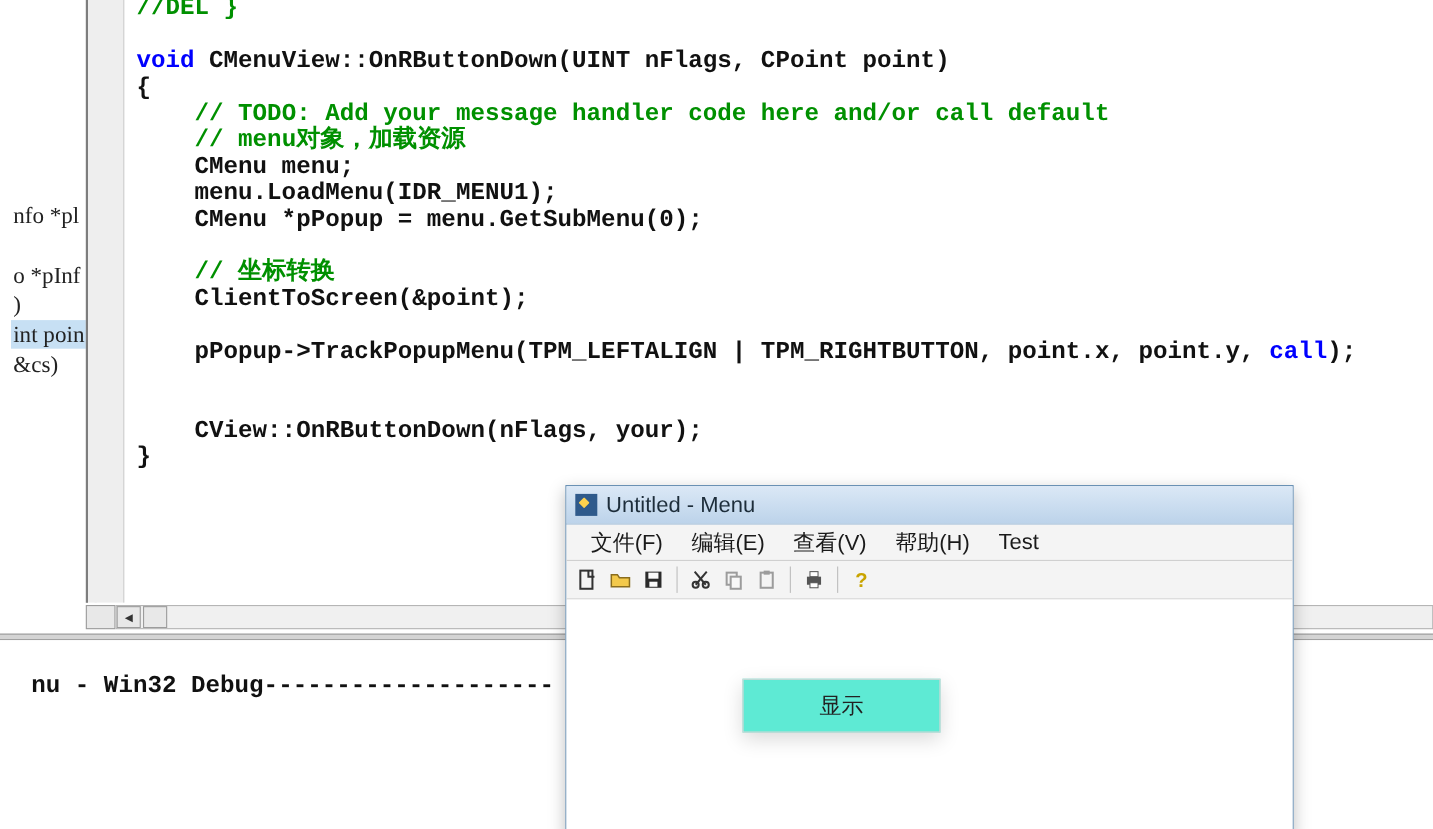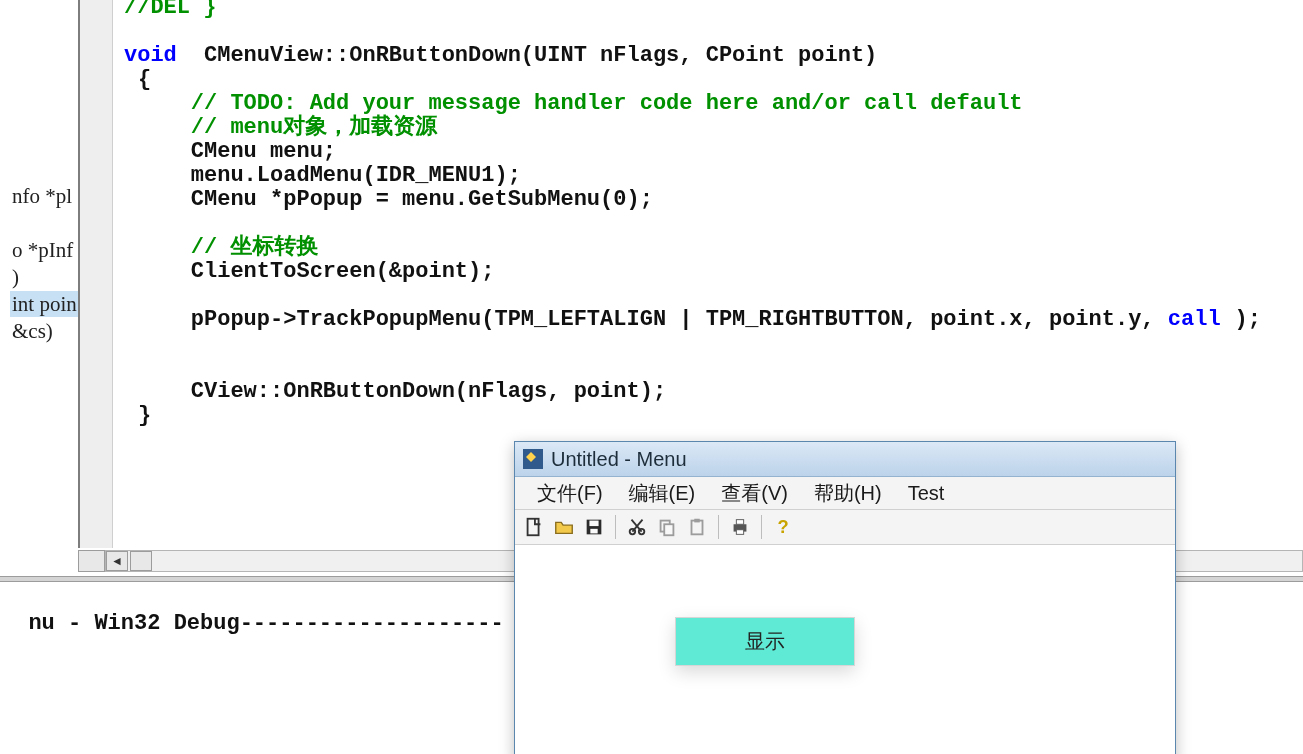--- a/index.html
+++ b/index.html
@@ -75,21 +75,21 @@
     margin: 0;
     font-family: Consolas, "Courier New", monospace;
     font-size: 22px;
     line-height: 24px;
     font-weight: bold;
     color: #111;
     white-space: pre;
   }
   .kw  { color: #0000ff; }
   .cm  { color: #009000; }
-  .txt { color: #111; margin-left: 14px; }
+  .txt { color: #111; }
 
   .hscroll {
     position: absolute;
     left: 105px;
     top: 550px;
     width: 1198px;
     height: 22px;
     background: #f0f0f0;
     border: 1px solid #b5b5b5;
     box-sizing: border-box;
@@ -270,21 +270,21 @@
 <span class="txt">    CMenu menu;</span>
 <span class="txt">    menu.LoadMenu(IDR_MENU1);</span>
 <span class="txt">    CMenu *pPopup = menu.GetSubMenu(0);</span>
 <span class="txt"></span>
 <span class="txt">    </span><span class="cm">// 坐标转换</span>
 <span class="txt">    ClientToScreen(&amp;point);</span>
 <span class="txt"></span>
 <span class="txt">    pPopup-&gt;TrackPopupMenu(TPM_LEFTALIGN | TPM_RIGHTBUTTON, point.x, point.y, </span><span class="kw">call</span><span class="txt">);</span>
 <span class="txt"></span>
 <span class="txt"></span>
-<span class="txt">    CView::OnRButtonDown(nFlags, point);</span>
+<span class="txt">    CView::OnRButtonDown(nFlags, your);</span>
 <span class="txt">}</span>
 </pre>
   </div>
 
   <div class="corner-cap"></div>
   <div class="hscroll">
     <div class="btn" style="left:0">◄</div>
     <div class="btn" style="left:24px"></div>
   </div>
 </div>

